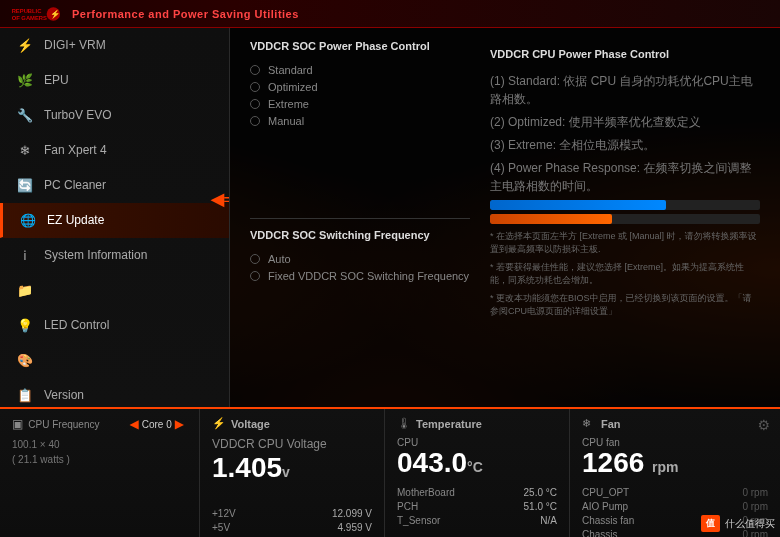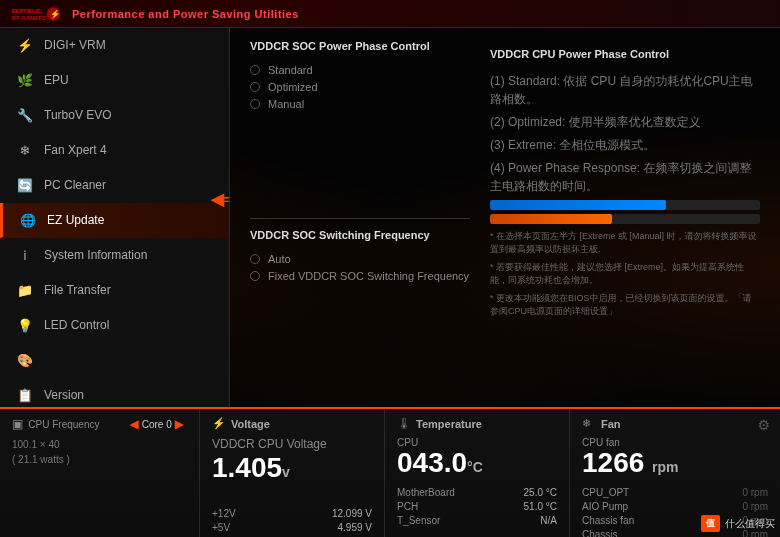--- a/index.html
+++ b/index.html
@@ -431,21 +431,20 @@
   <div class="sidebar-item active">
     <span class="sidebar-icon">🌐</span>
     <span class="sidebar-label">EZ Update</span>
   </div>
   <div class="sidebar-item">
     <span class="sidebar-icon">ℹ</span>
     <span class="sidebar-label">System Information</span>
   </div>
   <div class="sidebar-item">
     <span class="sidebar-icon">📁</span>
-    <span class="sidebar-label">File Transfer</span>
   </div>
   <div class="sidebar-item">
     <span class="sidebar-icon">💡</span>
     <span class="sidebar-label">LED Control</span>
   </div>
   <div class="sidebar-item">
     <span class="sidebar-icon">🎨</span>
   </div>
   <div class="sidebar-item">
     <span class="sidebar-icon">📋</span>
@@ -460,20 +459,24 @@
   <div class="panel-left">
     <div class="panel-title">VDDCR SOC Power Phase Control</div>
     <div class="radio-group">
       <div class="radio-item">
         <div class="radio-dot"></div>
         <span>Standard</span>
       </div>
       <div class="radio-item">
         <div class="radio-dot"></div>
         <span>Optimized</span>
+      </div>
+      <div class="radio-item">
+        <div class="radio-dot"></div>
+        <span>Extreme</span>
       </div>
       <div class="radio-item">
         <div class="radio-dot"></div>
         <span>Manual</span>
       </div>
     </div>
   </div>
 
   <div class="panel-left2">
     <hr class="section-divider">

